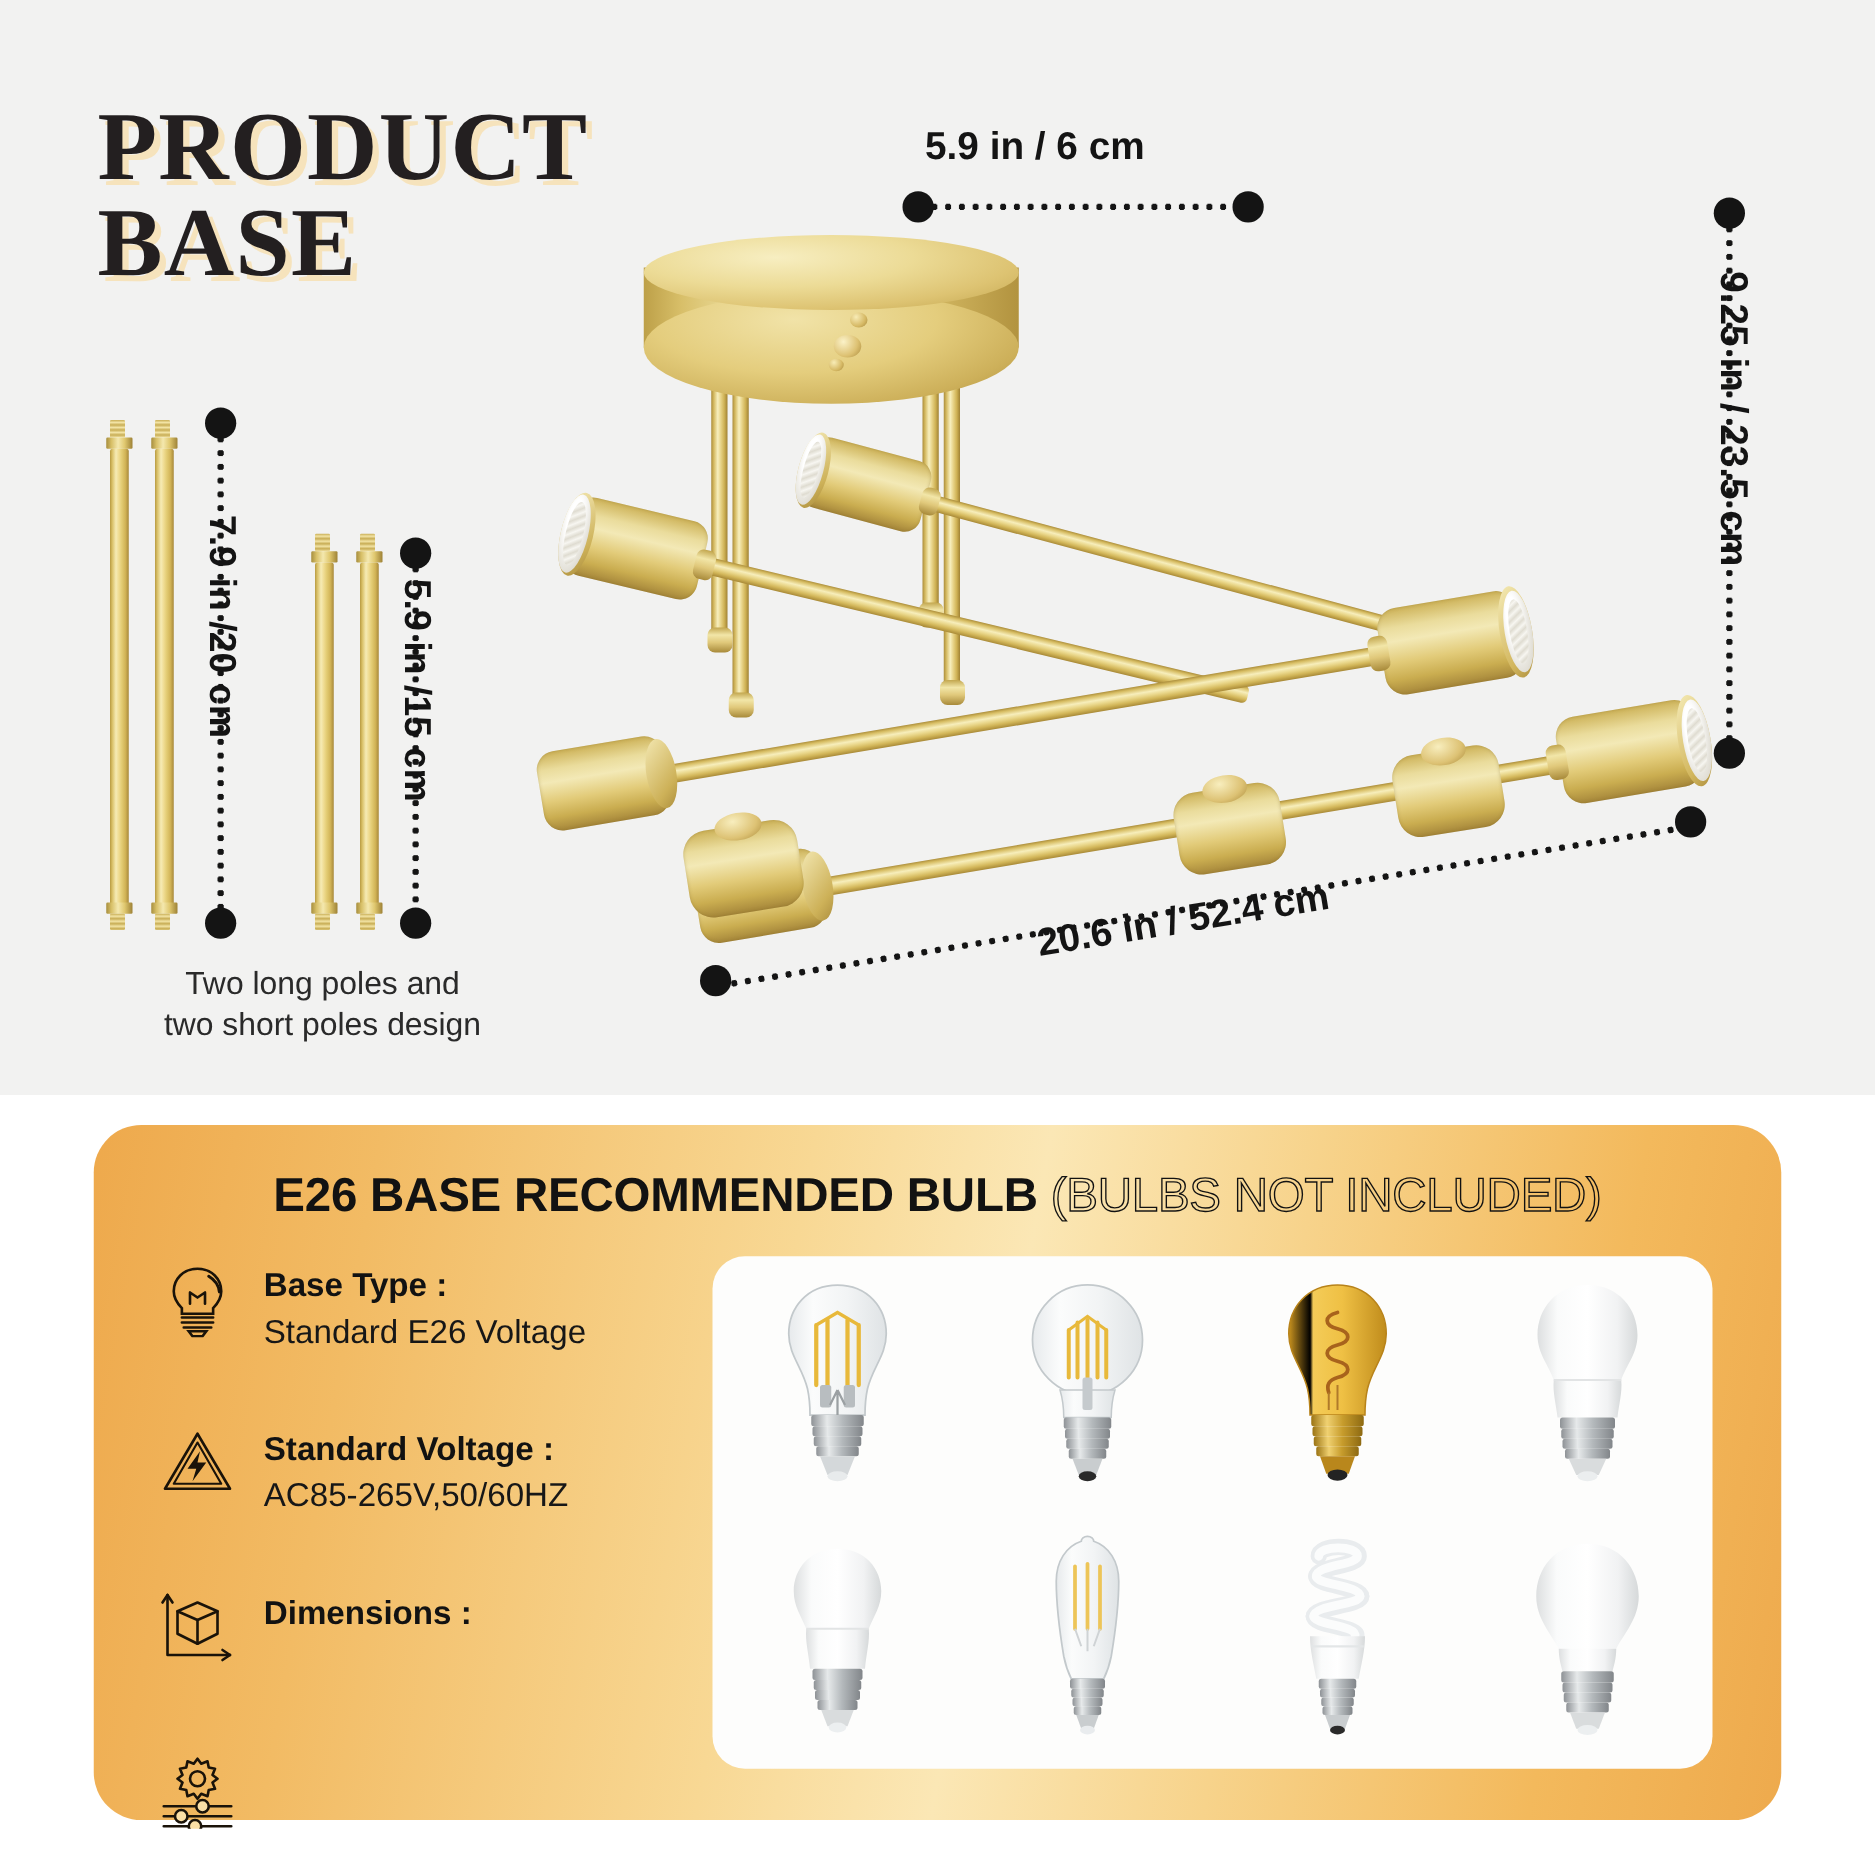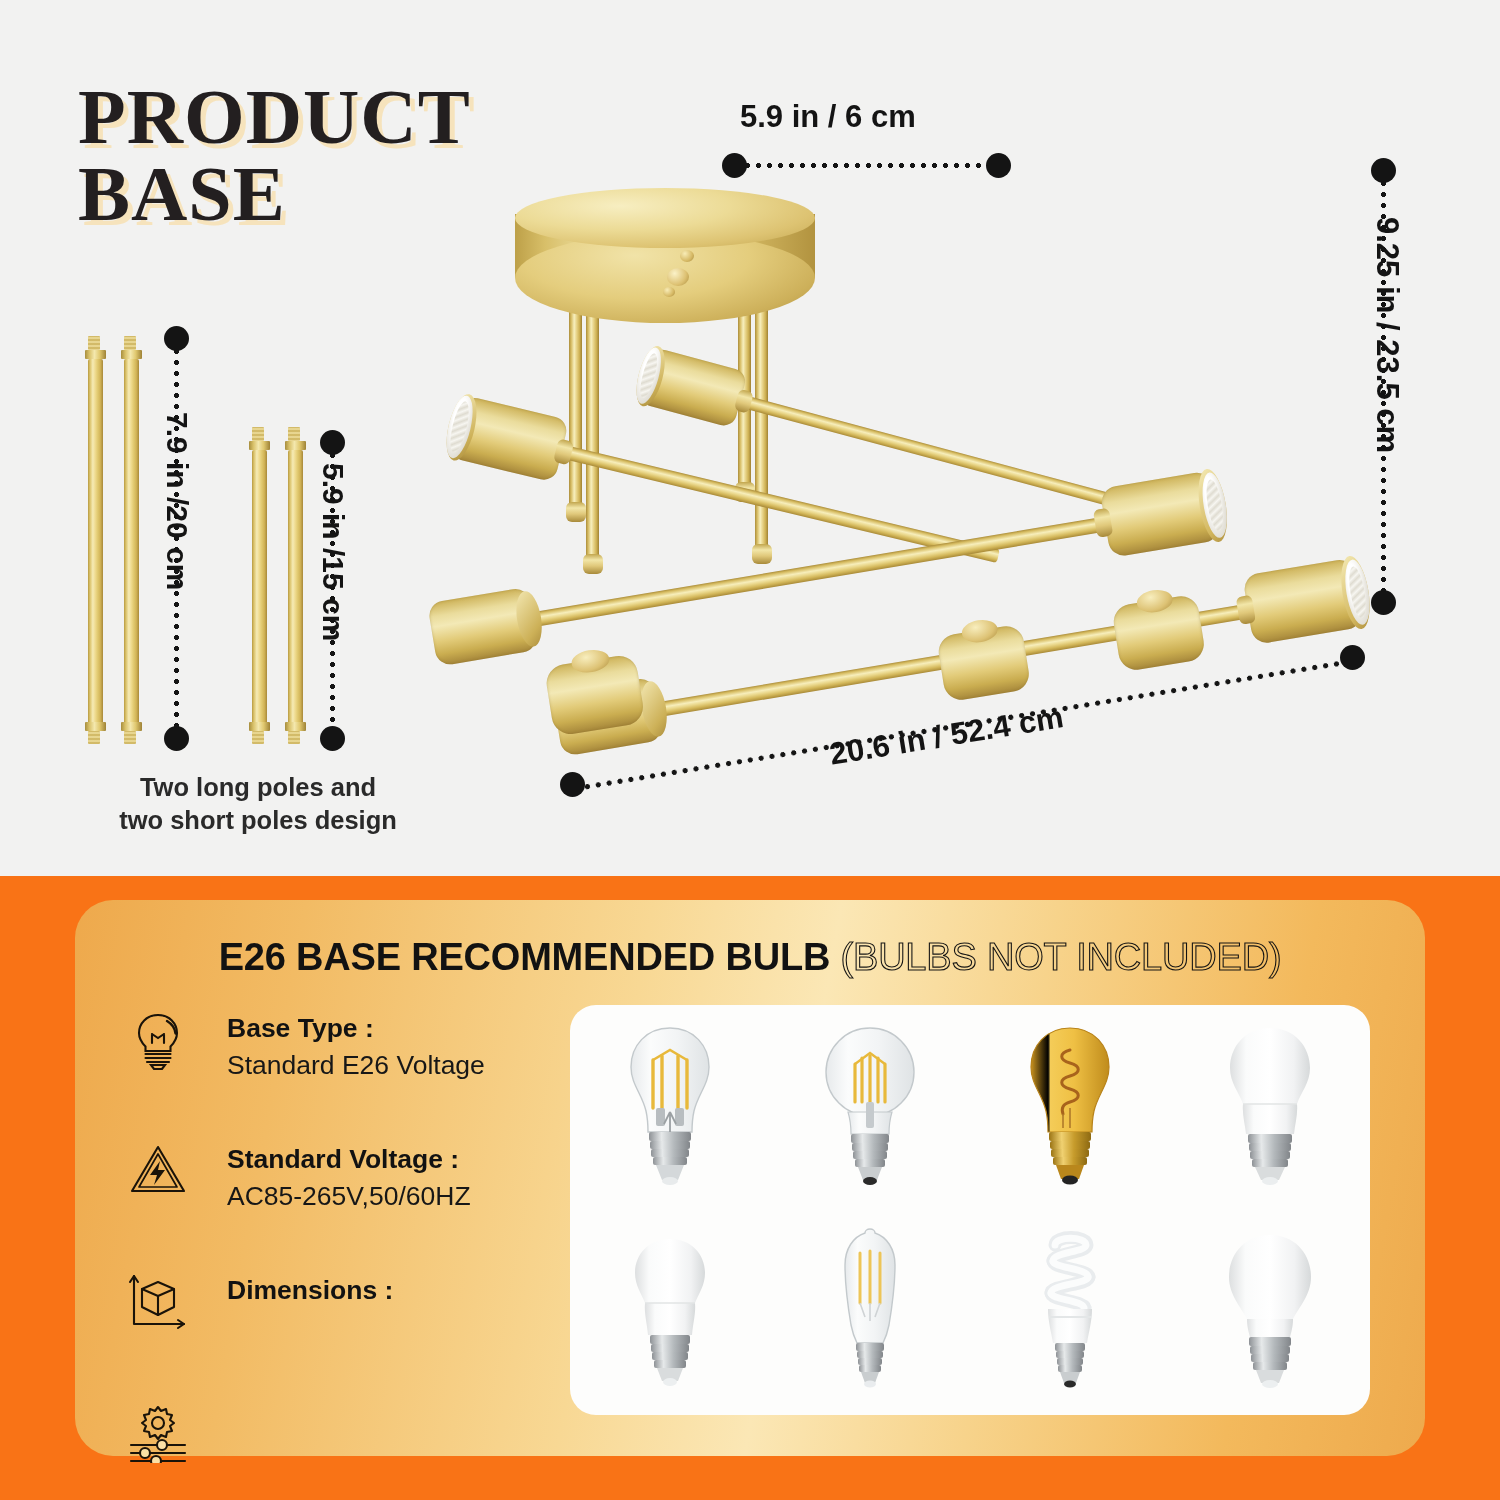--- a/index.html
+++ b/index.html
@@ -70,21 +70,21 @@
     position:absolute;
     font-weight:bold; color:#141414; white-space:nowrap;
   }
   .vert-label {
     transform-origin:left top;
     transform:rotate(90deg);
   }
 
   #poles-caption {
     position:absolute; left:58px; top:771px; width:400px;
-    text-align:center; font-size:25.5px; font-weight:bold;
+    text-align:center; font-size:25.5px; font-weight:normal;
     line-height:1.28; color:#2a2a2a; white-space:pre-line;
   }
 
   
   #fixture { position:absolute; left:380px; top:150px; width:1000px; height:640px; }
   .brass-rod {
     position:absolute; border-radius:4px;
     background:linear-gradient(to bottom,
       #ad8f3c 0%, #d7bd63 14%, #f7eebb 38%, #e9d689 58%,
       #d3b75a 78%, #a98a37 100%);
@@ -120,21 +120,21 @@
   }
   .collar {
     position:absolute; border-radius:6px;
     background:linear-gradient(to bottom,
       #c2a64e 0%, #f2e6a8 30%, #e0c87a 60%, #a88a3a 100%);
   }
 
   
   #bottom-section {
     position:absolute; left:0; top:876px; width:1500px; height:624px;
-    background:#f97316;
+    background:#ffffff;
   }
   #gold-panel {
     position:absolute; left:75px; top:24px; width:1350px; height:556px;
     border-radius:38px;
     background:linear-gradient(100deg,
       #eea94c 0%, #f2bb64 16%, #f8d894 40%, #fbe7b5 53%,
       #f7d38b 68%, #f3b95c 86%, #eeaa4d 100%);
   }
   #panel-header {
     position:absolute; left:0; top:36px; width:100%;
@@ -145,21 +145,21 @@
   }
   #panel-header-sub {
     font-size:38px; color:#121212; letter-spacing:-0.2px;
     -webkit-text-stroke:1.1px #121212; color:transparent;
   }
 
   #spec-list {
     position:absolute; left:52px; top:108px; width:470px;
   }
   .spec-row {
-    display:flex; align-items:flex-start; margin-bottom:41px; height:90px;gap:16px;
+    display:flex; align-items:flex-start; margin-bottom:41px; height:90px;
   }
   .spec-icon {
     width:62px; flex:0 0 62px; display:flex; align-items:center;
     justify-content:center; padding-top:4px;
   }
   .spec-text { padding-left:22px; padding-top:2px; }
   .spec-label {
     font-size:26.5px; font-weight:bold; color:#121212; line-height:1.38;
     white-space:nowrap;
   }

